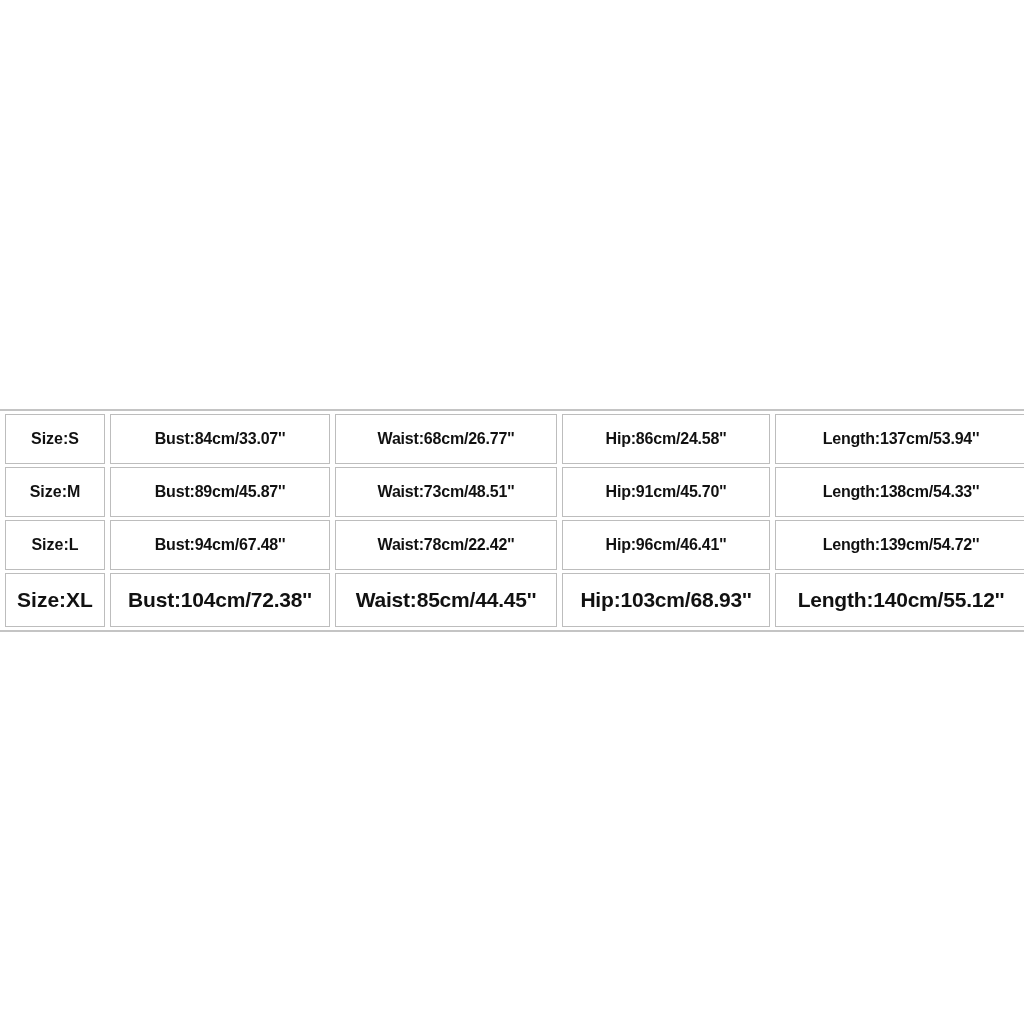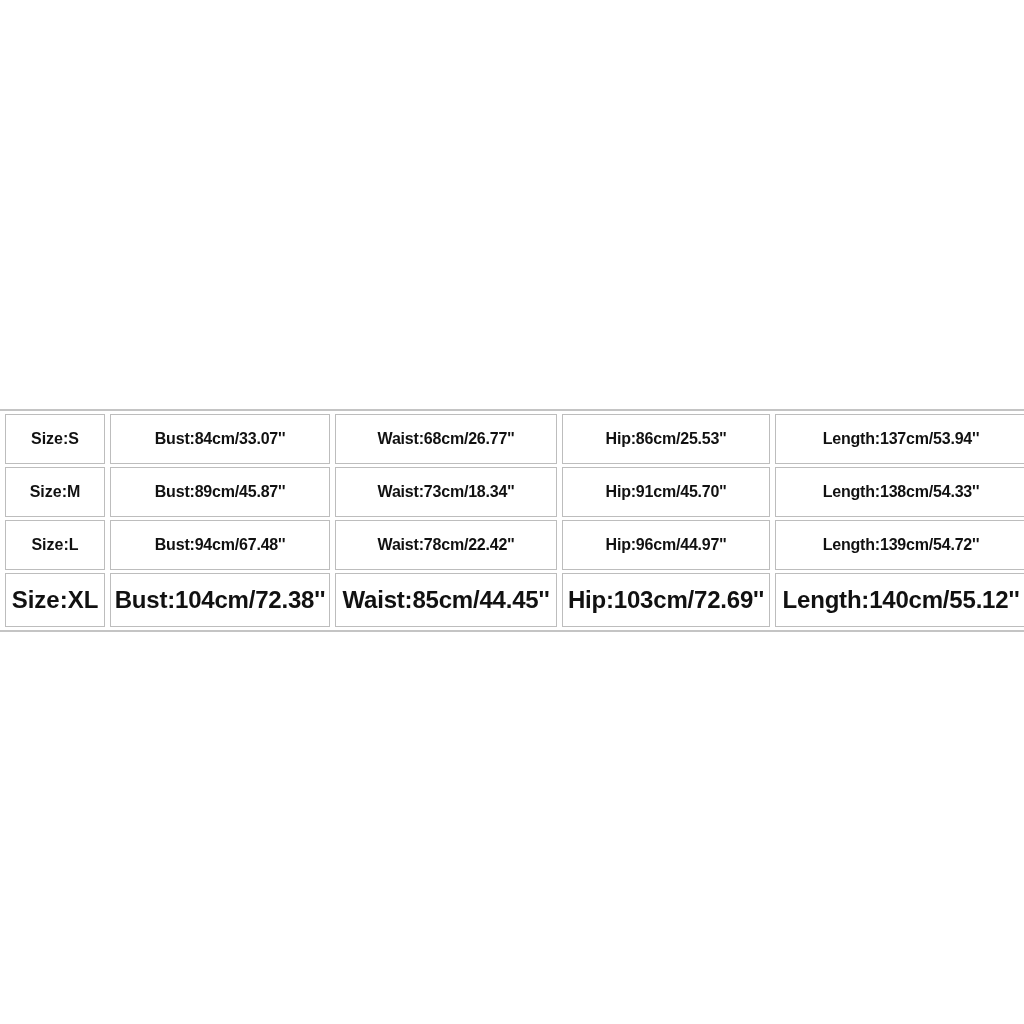--- a/index.html
+++ b/index.html
@@ -66,21 +66,21 @@
   col.c-length { width: 252px; }
 
   
   tr.row-std td {
     height: 46px;
     font-size: 16px;
   }
   
   tr.row-xl td {
     height: 50px;
-    font-size: 24px;
+    font-size: 21px;
   }
 
   tr.row-std td.cell-size,
   tr.row-xl td.cell-size {
     letter-spacing: 0px;
   }
 </style>
 </head>
 <body>
 
@@ -93,41 +93,41 @@
         <col class="c-bust">
         <col class="c-waist">
         <col class="c-hip">
         <col class="c-length">
       </colgroup>
       <tbody>
         <tr class="row-std">
           <td class="cell-size">Size:S</td>
           <td class="cell-bust">Bust:84cm/33.07''</td>
           <td class="cell-waist">Waist:68cm/26.77''</td>
-          <td class="cell-hip">Hip:86cm/25.53''</td>
+          <td class="cell-hip">Hip:86cm/24.58''</td>
           <td class="cell-length">Length:137cm/53.94''</td>
         </tr>
         <tr class="row-std">
           <td class="cell-size">Size:M</td>
           <td class="cell-bust">Bust:89cm/45.87''</td>
-          <td class="cell-waist">Waist:73cm/18.34''</td>
+          <td class="cell-waist">Waist:73cm/48.51''</td>
           <td class="cell-hip">Hip:91cm/45.70''</td>
           <td class="cell-length">Length:138cm/54.33''</td>
         </tr>
         <tr class="row-std">
           <td class="cell-size">Size:L</td>
           <td class="cell-bust">Bust:94cm/67.48''</td>
           <td class="cell-waist">Waist:78cm/22.42''</td>
-          <td class="cell-hip">Hip:96cm/44.97''</td>
+          <td class="cell-hip">Hip:96cm/46.41''</td>
           <td class="cell-length">Length:139cm/54.72''</td>
         </tr>
         <tr class="row-xl">
           <td class="cell-size">Size:XL</td>
           <td class="cell-bust">Bust:104cm/72.38''</td>
           <td class="cell-waist">Waist:85cm/44.45''</td>
-          <td class="cell-hip">Hip:103cm/72.69''</td>
+          <td class="cell-hip">Hip:103cm/68.93''</td>
           <td class="cell-length">Length:140cm/55.12''</td>
         </tr>
       </tbody>
     </table>
   </div>
 
 </div>
 
 </body></html>

